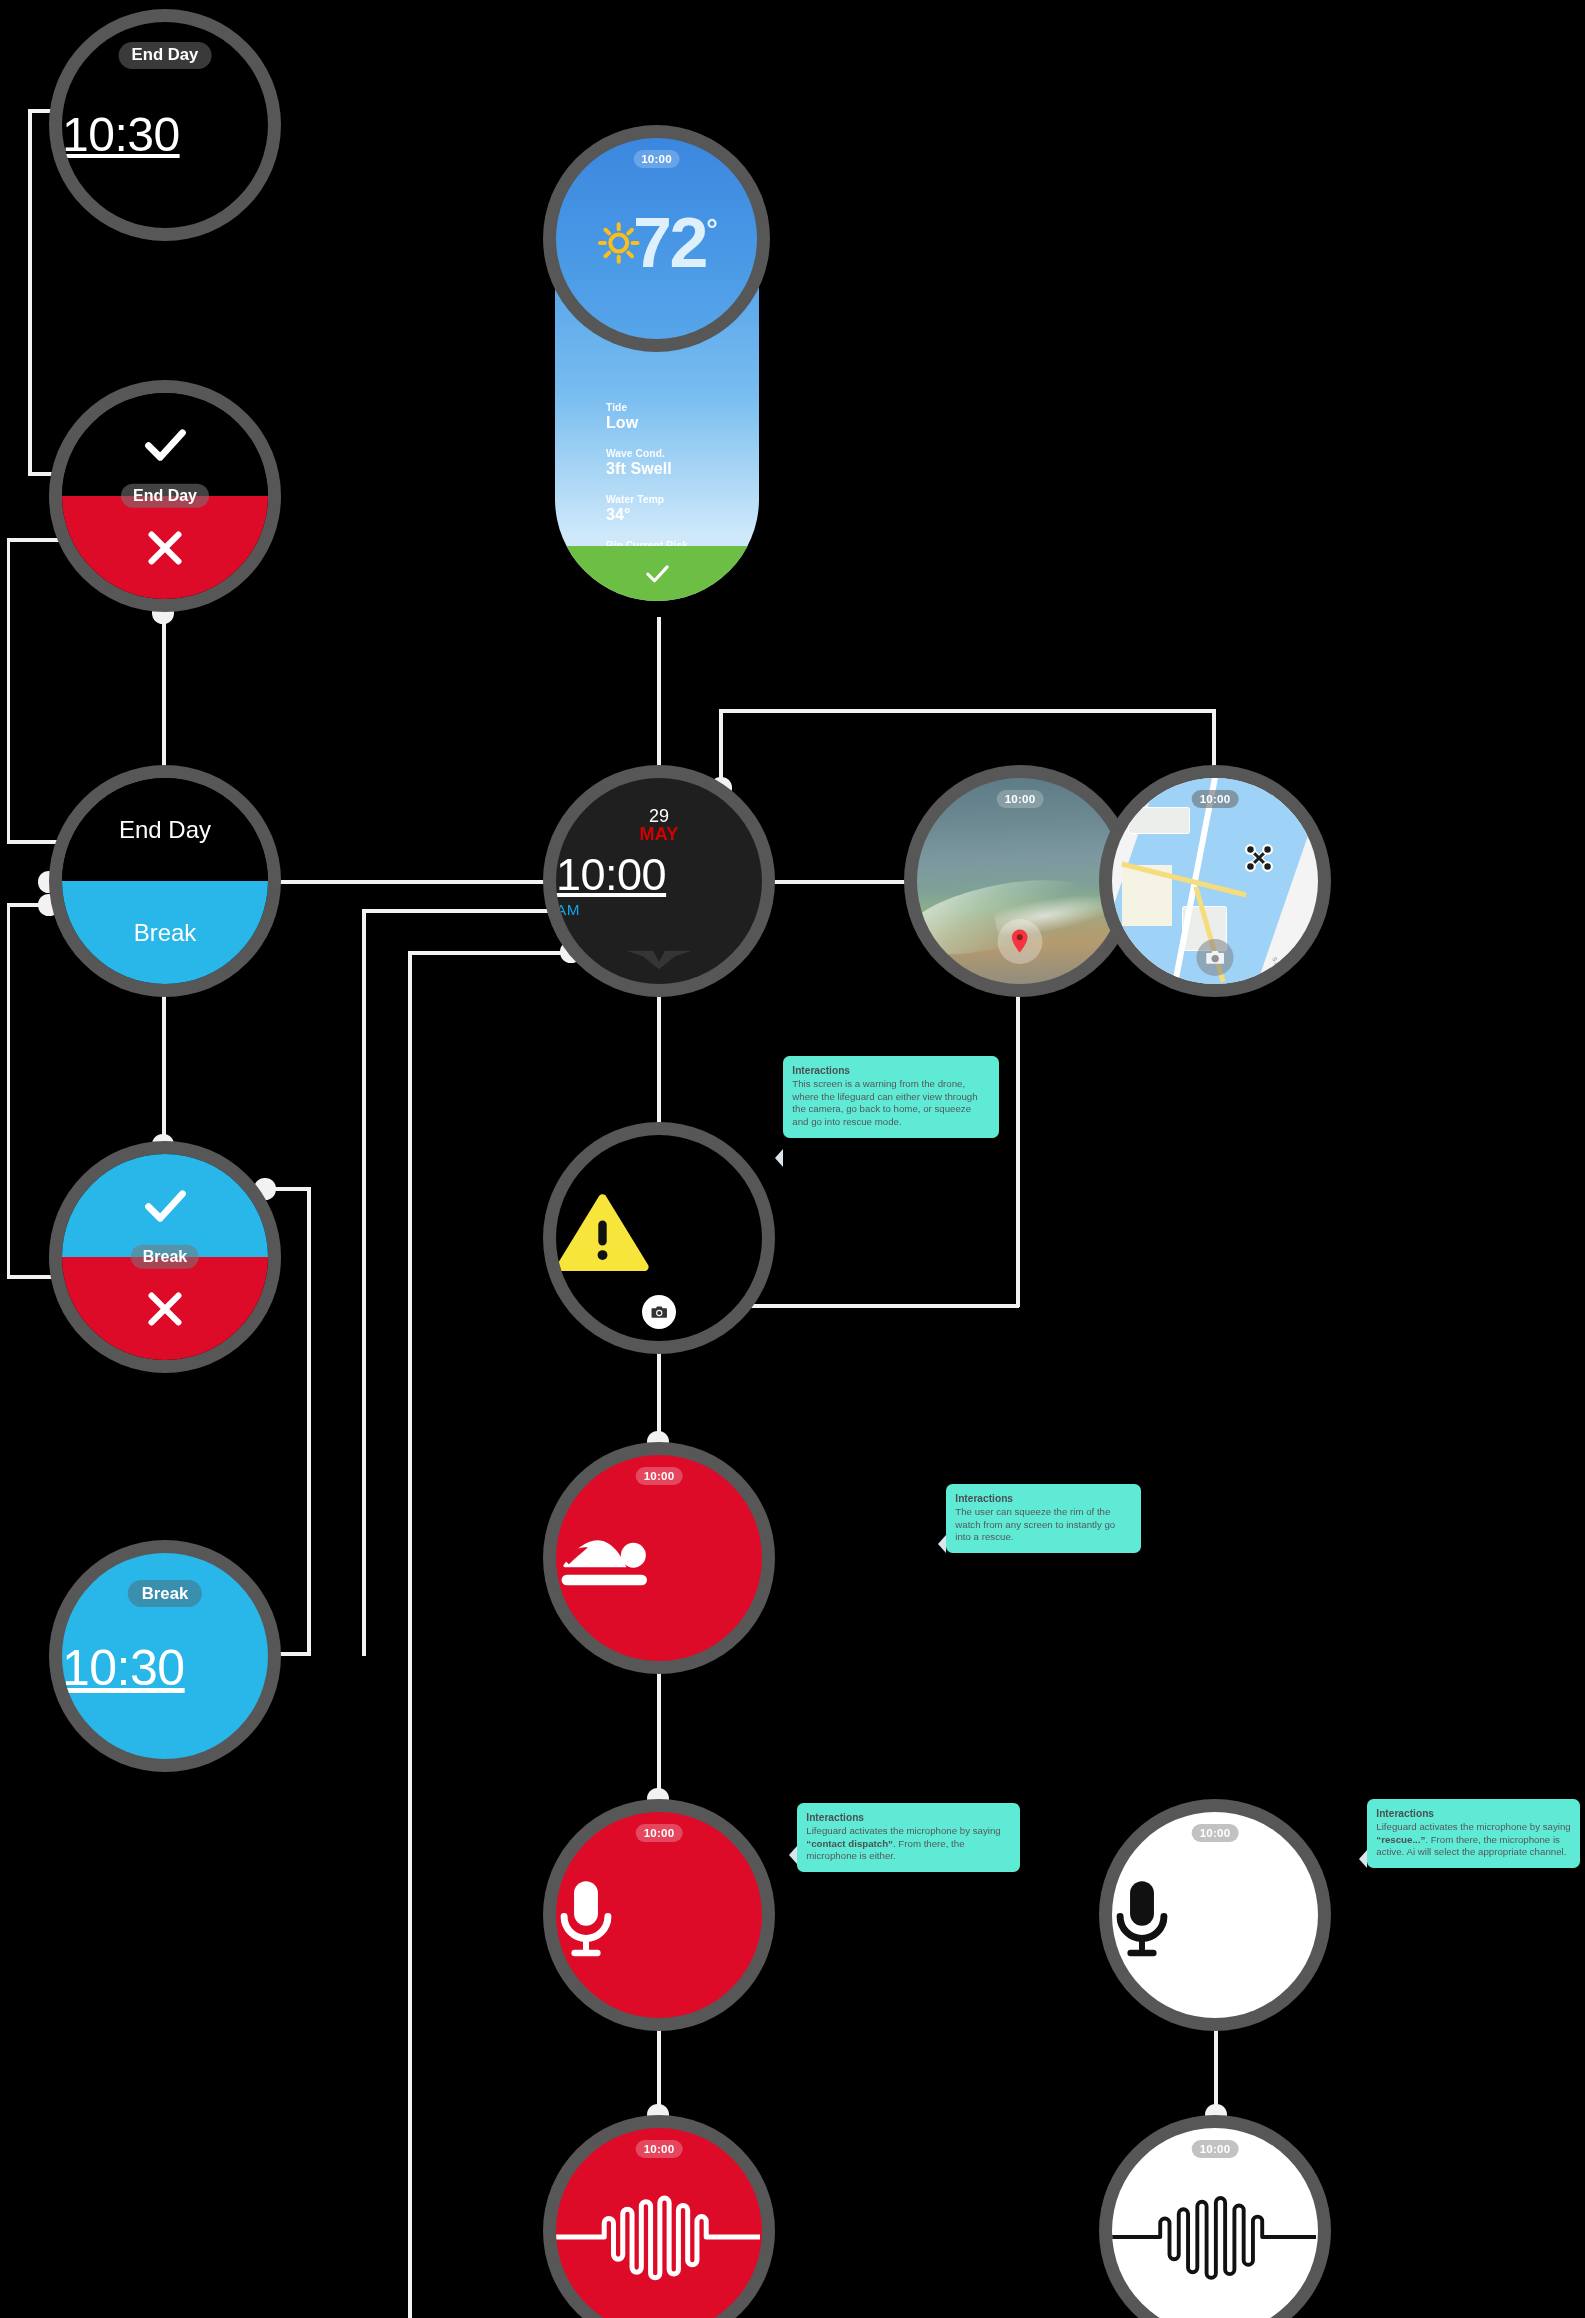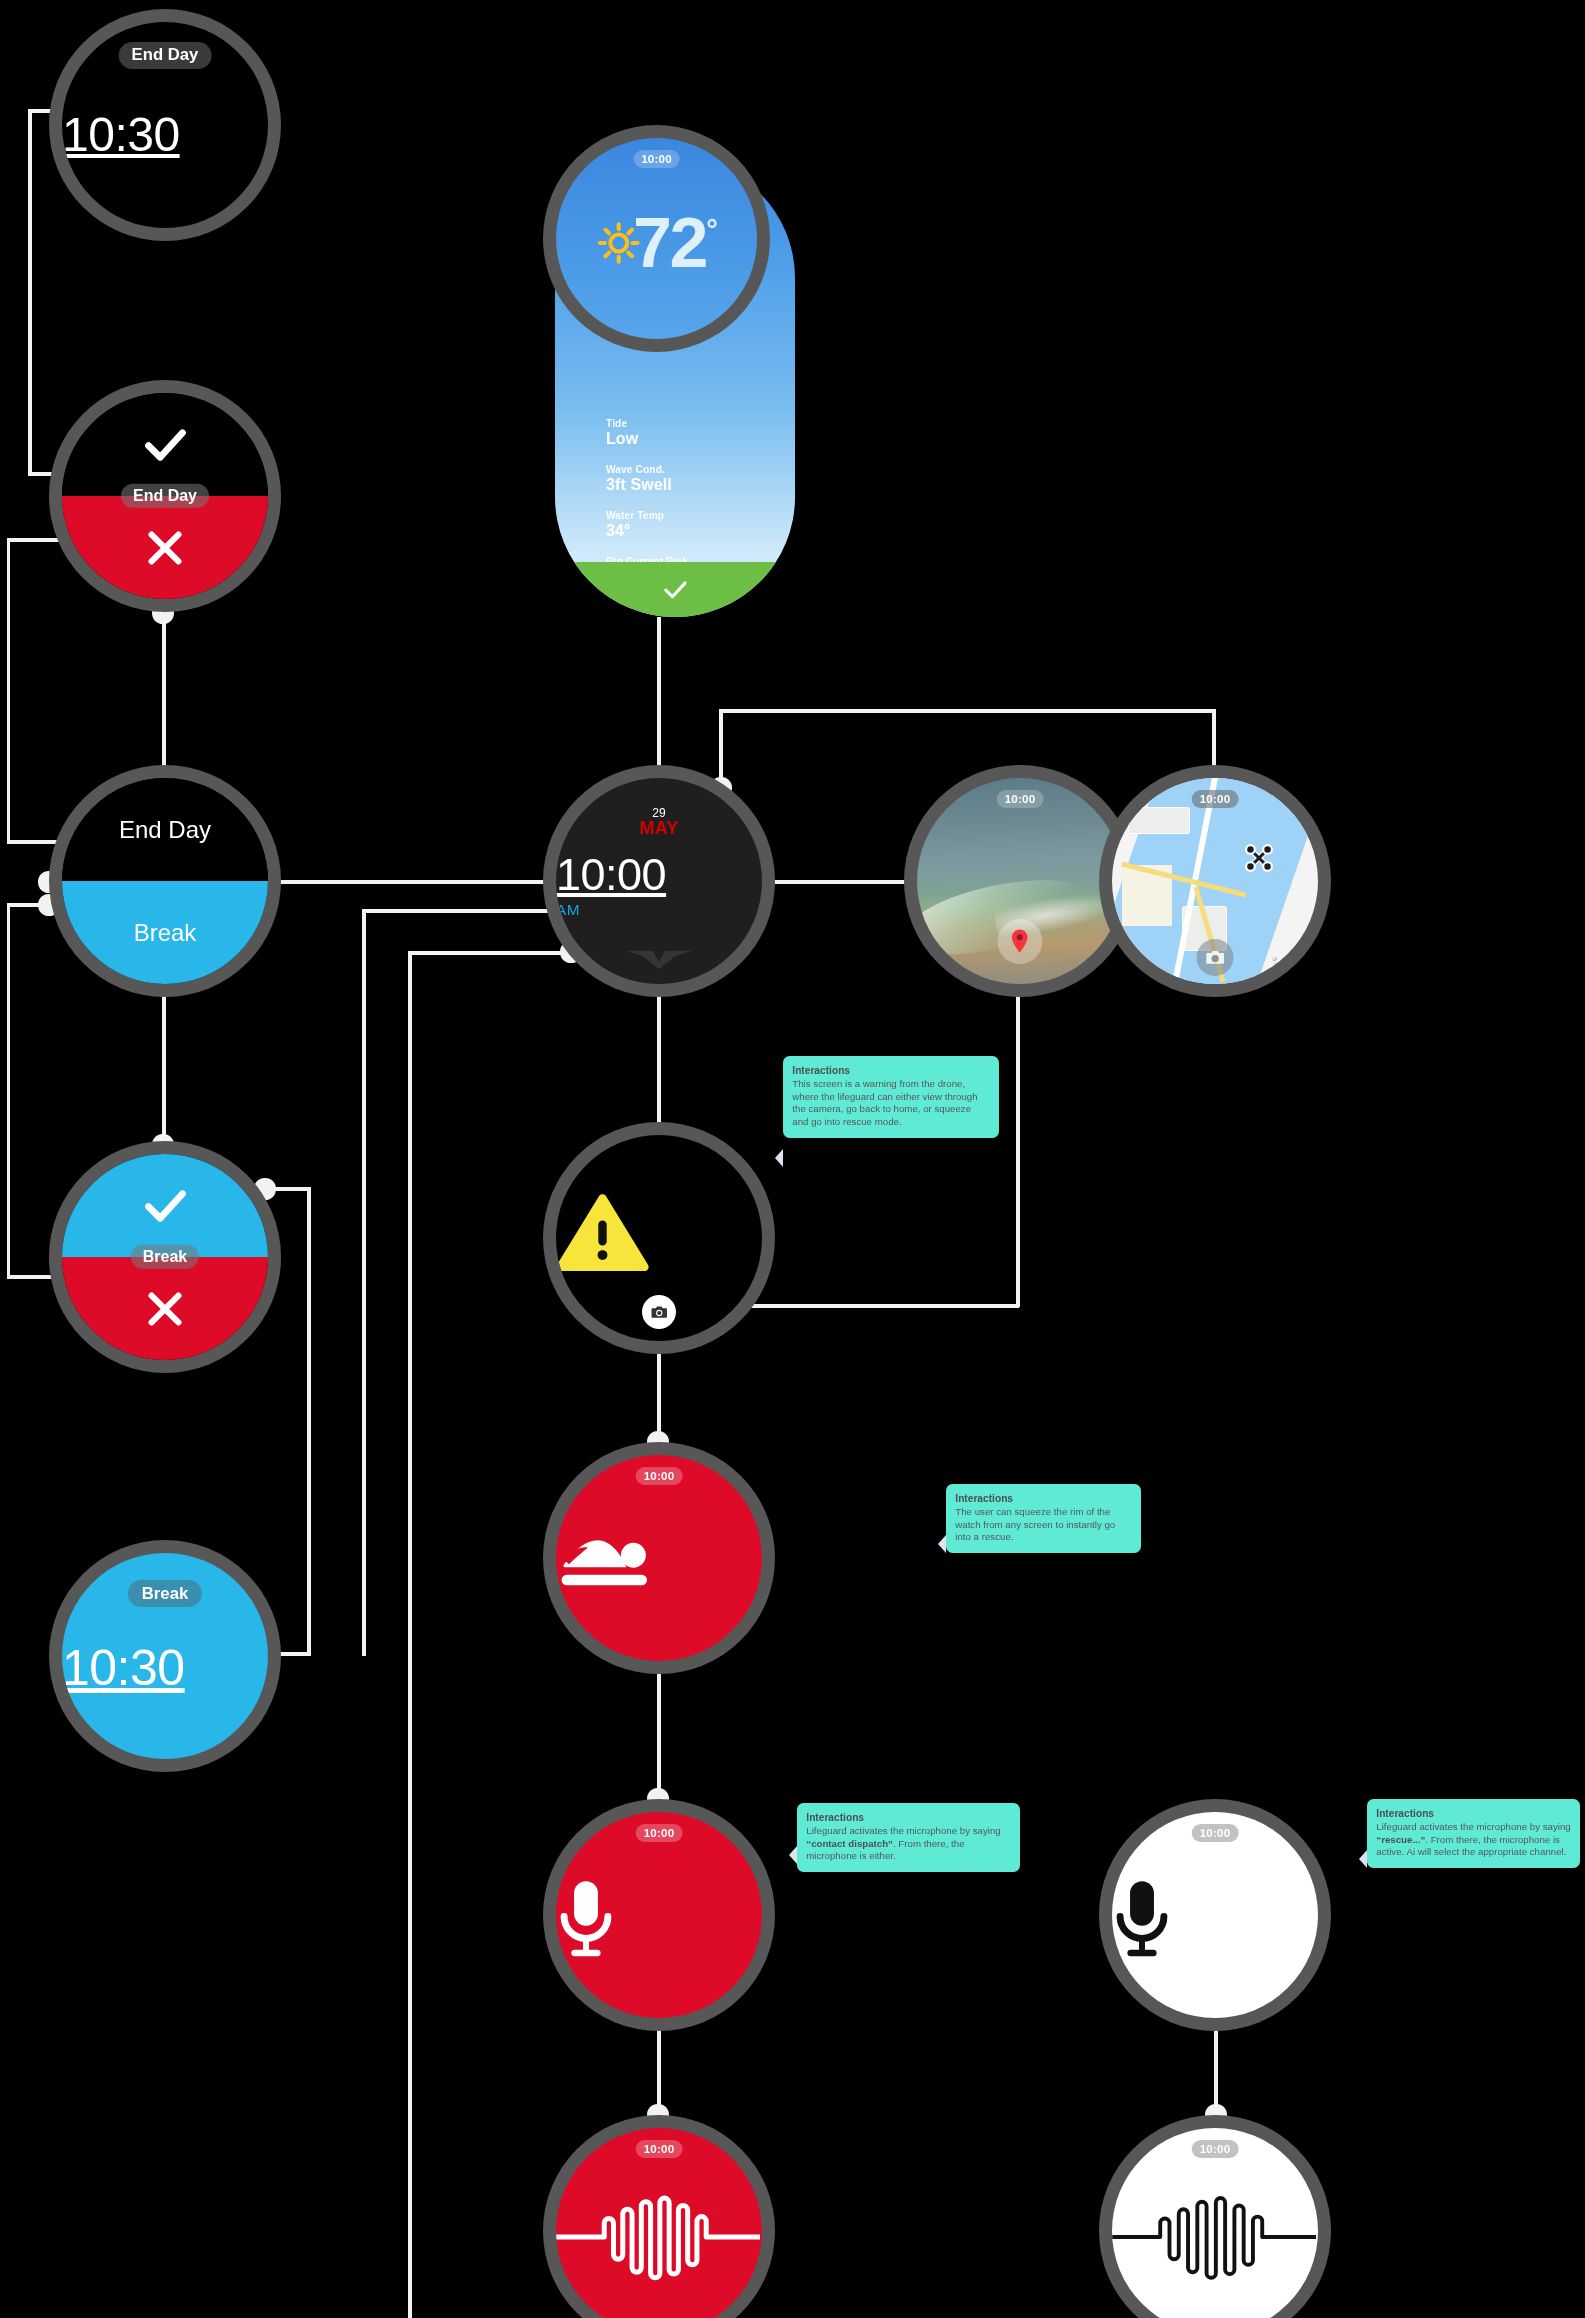--- a/index.html
+++ b/index.html
@@ -272,21 +272,21 @@
     </div>
   </div>
 
   <div class="watch" style="left:49px; top:1540px; width:232px; height:232px;">
     <div class="screen" style="background:#29B6E8;">
       <div style="position:absolute;top:27px;left:50%;transform:translateX(-50%);background:rgba(70,115,135,0.6);color:#fff;border-radius:463px;padding:3.7px 14px;font-size:16.7px;font-weight:700;white-space:nowrap;">Break</div>
       <div class="bigtime" style="margin-top:24px;font-size:50px;font-weight:500;">10:30</div>
     </div>
   </div>
 
-  <div id="weather-card" style="left:555px; top:158px; width:240px; height:459px;">
+  <div id="weather-card" style="left:555px; top:142px; width:204px; height:459px;">
     <div class="wx-rows">
       <div class="wx-row">
         <div class="wx-lab">Tide</div>
         <div class="wx-val">Low</div>
       </div>
       <div class="wx-row">
         <div class="wx-lab">Wave Cond.</div>
         <div class="wx-val">3ft Swell</div>
       </div>
       <div class="wx-row">
@@ -324,21 +324,21 @@
         </svg>
         <span style="color:#dff0fd;font-size:70px;font-weight:800;letter-spacing:-2.3px;line-height:1;">72</span>
         <span style="color:#dff0fd;font-size:29px;font-weight:700;align-self:flex-start;margin-top:6.5px;">°</span>
       </div>
     </div>
   </div>
 
   <div class="watch" style="left:543px; top:765px; width:232px; height:232px;">
     <div class="screen" style="background:#1f1f1f;">
       <div style="position:absolute;top:29px;left:50%;transform:translateX(-50%);text-align:center;line-height:1.02;">
-        <div style="color:#fff;font-size:12px;font-weight:400;">29</div>
+        <div style="color:#fff;font-size:18px;font-weight:400;">29</div>
         <div style="color:#D40000;font-size:18px;font-weight:700;letter-spacing:0.2px;">MAY</div>
       </div>
       <div class="bigtime" style="margin-top:9.3px;font-size:45px;font-weight:500;">10:00</div>
       <div style="color:#0ea5e9;font-size:15.3px;font-weight:500;margin-top:4.6px;letter-spacing:0.5px;">AM</div>
       <svg width="70" height="24" viewBox="0 0 150 52" style="position:absolute;bottom:12px;left:50%;transform:translateX(-50%);opacity:.30;">
         <path d="M4 6 L62 6 L75 30 L88 6 L146 6 L110 18 L75 46 L40 18 Z" fill="#6a6a6a"></path>
       </svg>
     </div>
   </div>
 

